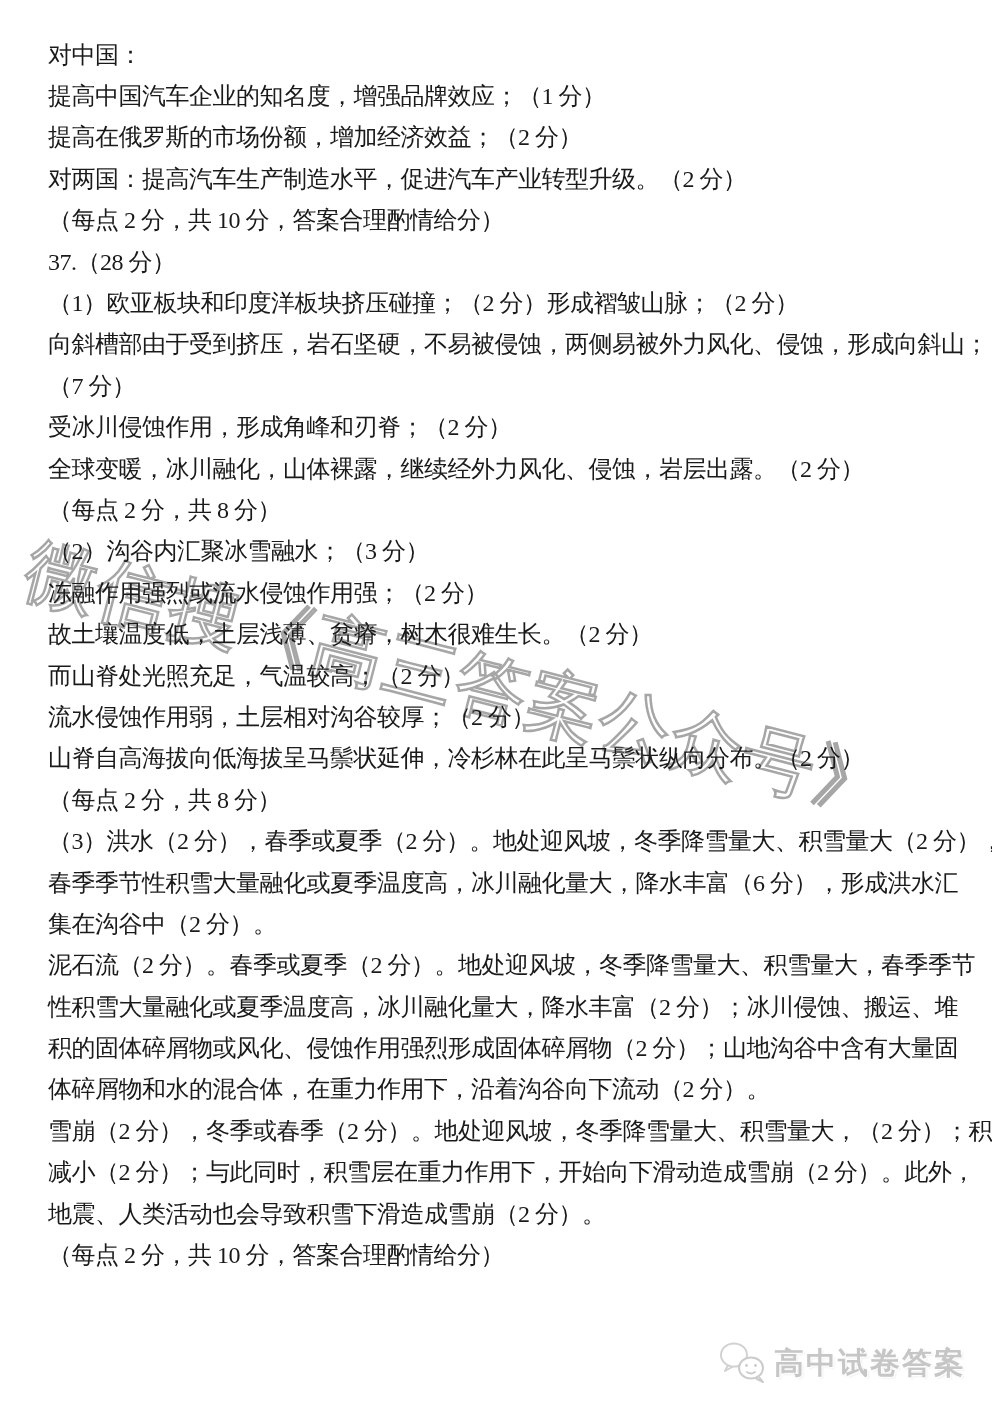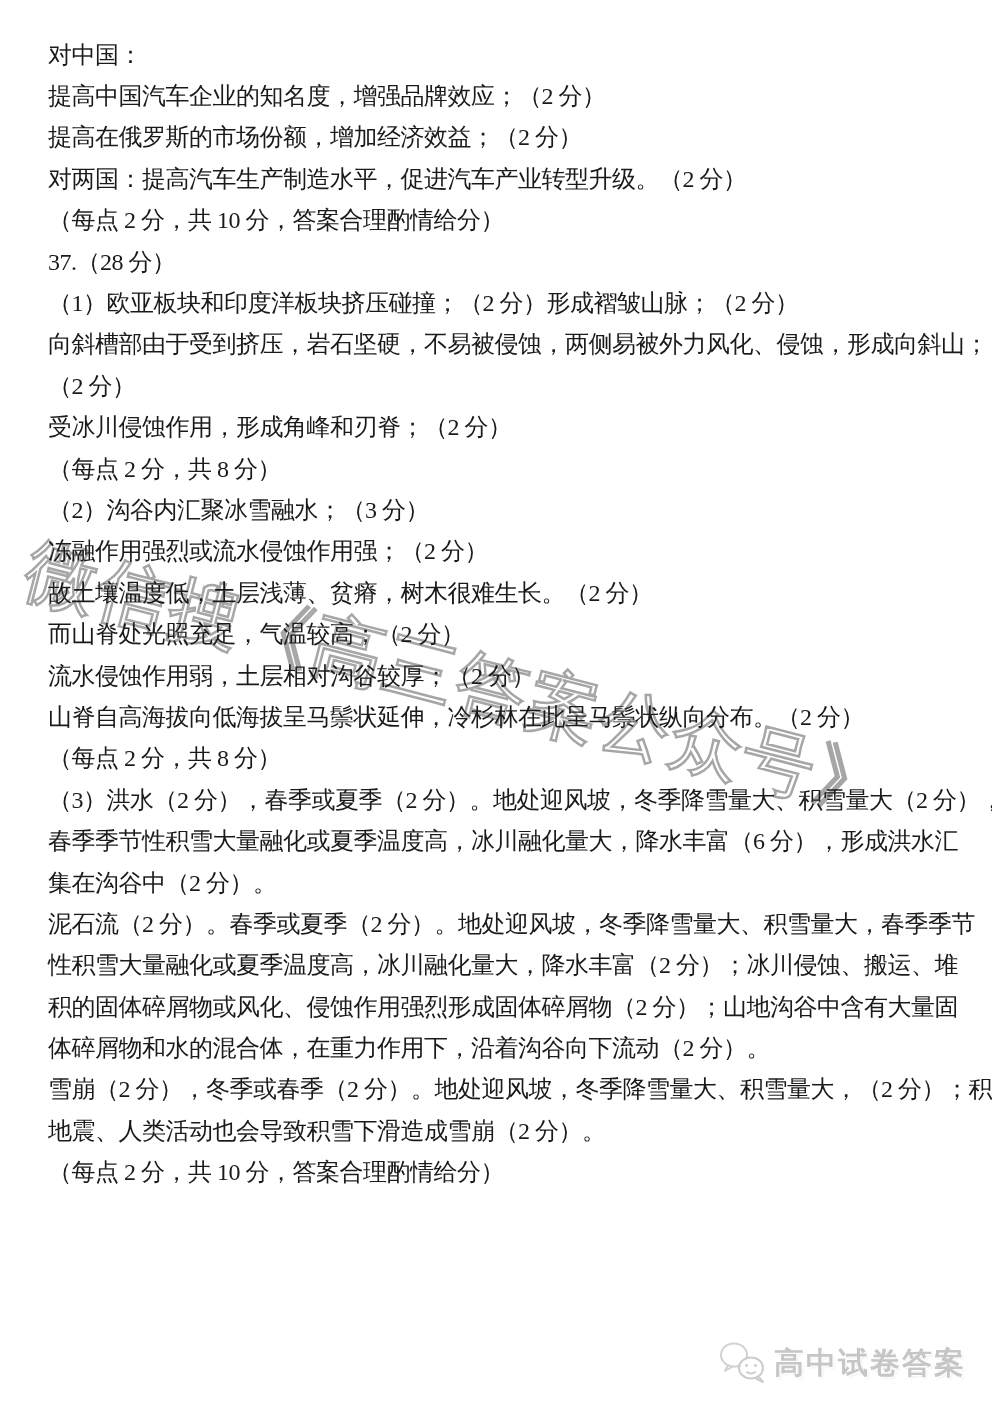--- a/index.html
+++ b/index.html
@@ -76,45 +76,47 @@
 </style>
 </head>
 <body>
 
 <div class="page">
 
   <div class="watermark-diagonal">微信搜《高三答案公众号》</div>
 
   <main class="content">
     <div class="line">对中国：</div>
-    <div class="line">提高中国汽车企业的知名度，增强品牌效应；（2 分）</div>
+    <div class="line">提高中国汽车企业的知名度，增强品牌效应；（1 分）</div>
     <div class="line">提高在俄罗斯的市场份额，增加经济效益；（2 分）</div>
     <div class="line">对两国：提高汽车生产制造水平，促进汽车产业转型升级。（2 分）</div>
     <div class="line">（每点 2 分，共 10 分，答案合理酌情给分）</div>
     <div class="line bold">37.（28 分）</div>
     <div class="line">（1）欧亚板块和印度洋板块挤压碰撞；（2 分）形成褶皱山脉；（2 分）</div>
     <div class="line">向斜槽部由于受到挤压，岩石坚硬，不易被侵蚀，两侧易被外力风化、侵蚀，形成向斜山；</div>
-    <div class="line">（2 分）</div>
+    <div class="line">（7 分）</div>
     <div class="line">受冰川侵蚀作用，形成角峰和刃脊；（2 分）</div>
+    <div class="line">全球变暖，冰川融化，山体裸露，继续经外力风化、侵蚀，岩层出露。（2 分）</div>
     <div class="line">（每点 2 分，共 8 分）</div>
     <div class="line">（2）沟谷内汇聚冰雪融水；（3 分）</div>
     <div class="line">冻融作用强烈或流水侵蚀作用强；（2 分）</div>
     <div class="line">故土壤温度低，土层浅薄、贫瘠，树木很难生长。（2 分）</div>
     <div class="line">而山脊处光照充足，气温较高；（2 分）</div>
     <div class="line">流水侵蚀作用弱，土层相对沟谷较厚；（2 分）</div>
     <div class="line">山脊自高海拔向低海拔呈马鬃状延伸，冷杉林在此呈马鬃状纵向分布。（2 分）</div>
     <div class="line">（每点 2 分，共 8 分）</div>
     <div class="line">（3）洪水（2 分），春季或夏季（2 分）。地处迎风坡，冬季降雪量大、积雪量大（2 分），</div>
     <div class="line">春季季节性积雪大量融化或夏季温度高，冰川融化量大，降水丰富（6 分），形成洪水汇</div>
     <div class="line">集在沟谷中（2 分）。</div>
     <div class="line">泥石流（2 分）。春季或夏季（2 分）。地处迎风坡，冬季降雪量大、积雪量大，春季季节</div>
     <div class="line">性积雪大量融化或夏季温度高，冰川融化量大，降水丰富（2 分）；冰川侵蚀、搬运、堆</div>
     <div class="line">积的固体碎屑物或风化、侵蚀作用强烈形成固体碎屑物（2 分）；山地沟谷中含有大量固</div>
     <div class="line">体碎屑物和水的混合体，在重力作用下，沿着沟谷向下流动（2 分）。</div>
     <div class="line">雪崩（2 分），冬季或春季（2 分）。地处迎风坡，冬季降雪量大、积雪量大，（2 分）；积</div>
+    <div class="line">减小（2 分）；与此同时，积雪层在重力作用下，开始向下滑动造成雪崩（2 分）。此外，</div>
     <div class="line">地震、人类活动也会导致积雪下滑造成雪崩（2 分）。</div>
     <div class="line">（每点 2 分，共 10 分，答案合理酌情给分）</div>
   </main>
 
   <div class="footer-brand">
     <span class="brand-icon">
       <svg width="52" height="46" viewBox="0 0 52 46">
         <ellipse cx="16" cy="15" rx="13" ry="11.5" fill="none" stroke="#d2d2d2" stroke-width="2"></ellipse>
         <path d="M10 25 L7 31 L15 26.5" fill="none" stroke="#d2d2d2" stroke-width="2" stroke-linejoin="round"></path>
         <ellipse cx="33" cy="28" rx="12" ry="10.5" fill="#ffffff" stroke="#cccccc" stroke-width="2"></ellipse>

